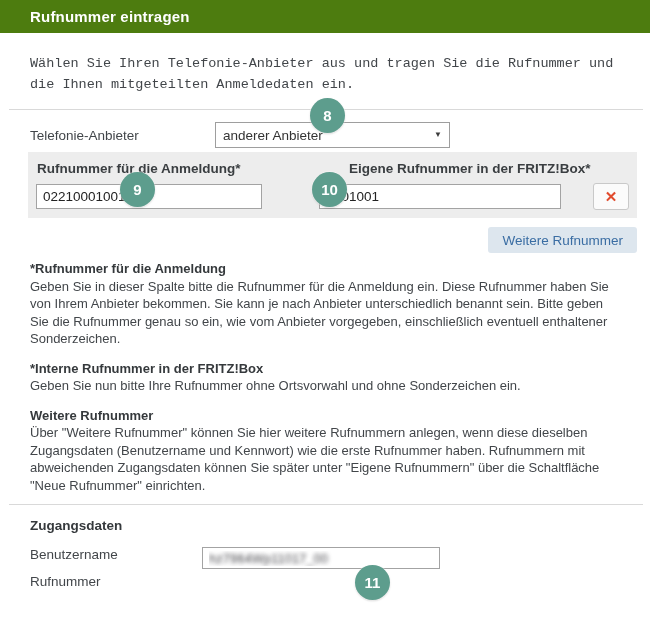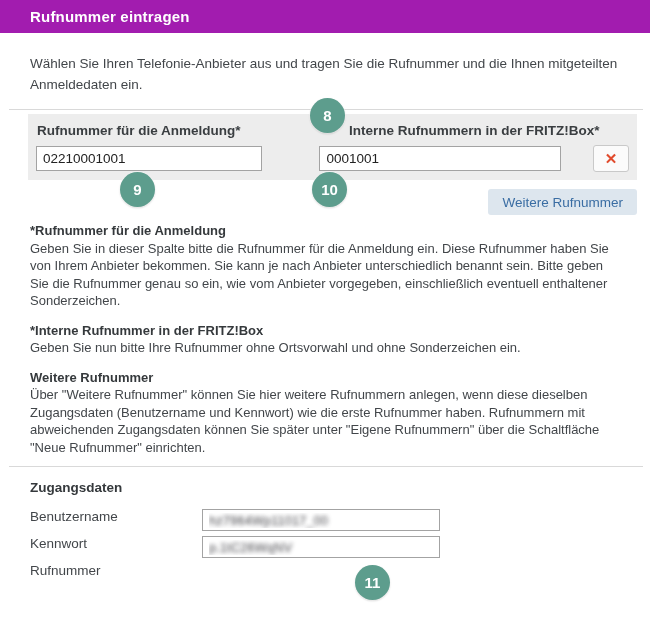--- a/index.html
+++ b/index.html
@@ -1,23 +1,23 @@
 <!DOCTYPE html>
 <html><head>
 <meta charset="utf-8">
 <style>
   * { box-sizing: border-box; }
   html,body { margin:0; padding:0; background:#fff; }
   body { font-family:"Liberation Sans","DejaVu Sans",sans-serif; color:#42464a; }
   #page { position:relative; width:650px; height:624px; background:#fff; overflow:hidden; }
 
-  .titlebar { height:33px; background:#a21caf; color:#fff; display:flex; align-items:center;
+  .titlebar { height:33px; background:#4d7c0f; color:#fff; display:flex; align-items:center;
               padding-left:30px; font-size:15px; font-weight:bold; letter-spacing:.2px; }
 
-  .intro { margin:20px 25px 14px 30px; font-size:13.5px; line-height:21px; max-width:600px; }
+  .intro { margin:20px 25px 14px 30px; font-size:13.5px; line-height:21px; max-width:600px;font-family:Liberation Mono, monospace; }
 
   .divider { border-top:1px solid #d9d9d9; margin:0 7px 0 9px; height:0; }
 
   .provider-row { display:flex; align-items:center; margin:12px 30px 0 30px; height:26px; }
   .provider-row .lbl { width:185px; font-size:13.5px; }
   .select-wrap { position:relative; width:235px; }
   select { width:235px; height:26px; border:1px solid #9e9e9e; background:#fff; color:#333;
            font:13.5px "Liberation Sans","DejaVu Sans",sans-serif; padding:0 22px 0 7px;
            -webkit-appearance:none; -moz-appearance:none; appearance:none; border-radius:0; }
   .sel-arrow { position:absolute; right:8px; top:8px; font-size:8px; color:#3c3c3c; pointer-events:none; }
@@ -72,25 +72,34 @@
 <div id="page">
 
   <header class="titlebar">
     <span>Rufnummer eintragen</span>
   </header>
 
   <p class="intro">Wählen Sie Ihren Telefonie-Anbieter aus und tragen Sie die Rufnummer und die Ihnen mitgeteilten Anmeldedaten ein.</p>
 
   <div class="divider"></div>
 
+  <div class="provider-row">
+    <span class="lbl">Telefonie-Anbieter</span>
+    <div class="select-wrap">
+      <select>
+        <option>anderer Anbieter</option>
+      </select>
+      <span class="sel-arrow">▼</span>
+    </div>
+  </div>
 
   <div class="numbers-table">
     <div class="thead">
       <div class="th1">Rufnummer für die Anmeldung*</div>
-      <div class="th2">Interne Rufnummern in der FRITZ!Box*</div>
+      <div class="th2">Eigene Rufnummer in der FRITZ!Box*</div>
     </div>
     <div class="trow">
       <div class="cell1">
         <input class="num-input" type="text" value="02210001001" style="">
       </div>
       <div class="cell2">
         <input class="num-input" type="text" value="0001001" style="">
       </div>
       <div class="cell3">
         <button class="del-btn">
@@ -122,24 +131,20 @@
   <div class="divider mid"></div>
 
   <section class="credentials">
     <div class="cred-title">Zugangsdaten</div>
 
     <div class="cred-row">
       <span class="lbl">Benutzername</span>
       <input class="cred-input obscured" type="text" value="hz7964Wp11017_00" style="">
     </div>
     <div class="cred-row">
-      <span class="lbl">Kennwort</span>
-      <input class="cred-input obscured" type="text" value="p.1tC26WqNV" style="">
-    </div>
-    <div class="cred-row">
       <span class="lbl">Rufnummer</span>
     </div>
 
   </section>
 
   <div class="badge" id="badge-provider">8</div>
   <div class="badge" id="badge-registration">9</div>
   <div class="badge" id="badge-internal">10</div>
   <div class="badge" id="badge-credentials">11</div>
 

